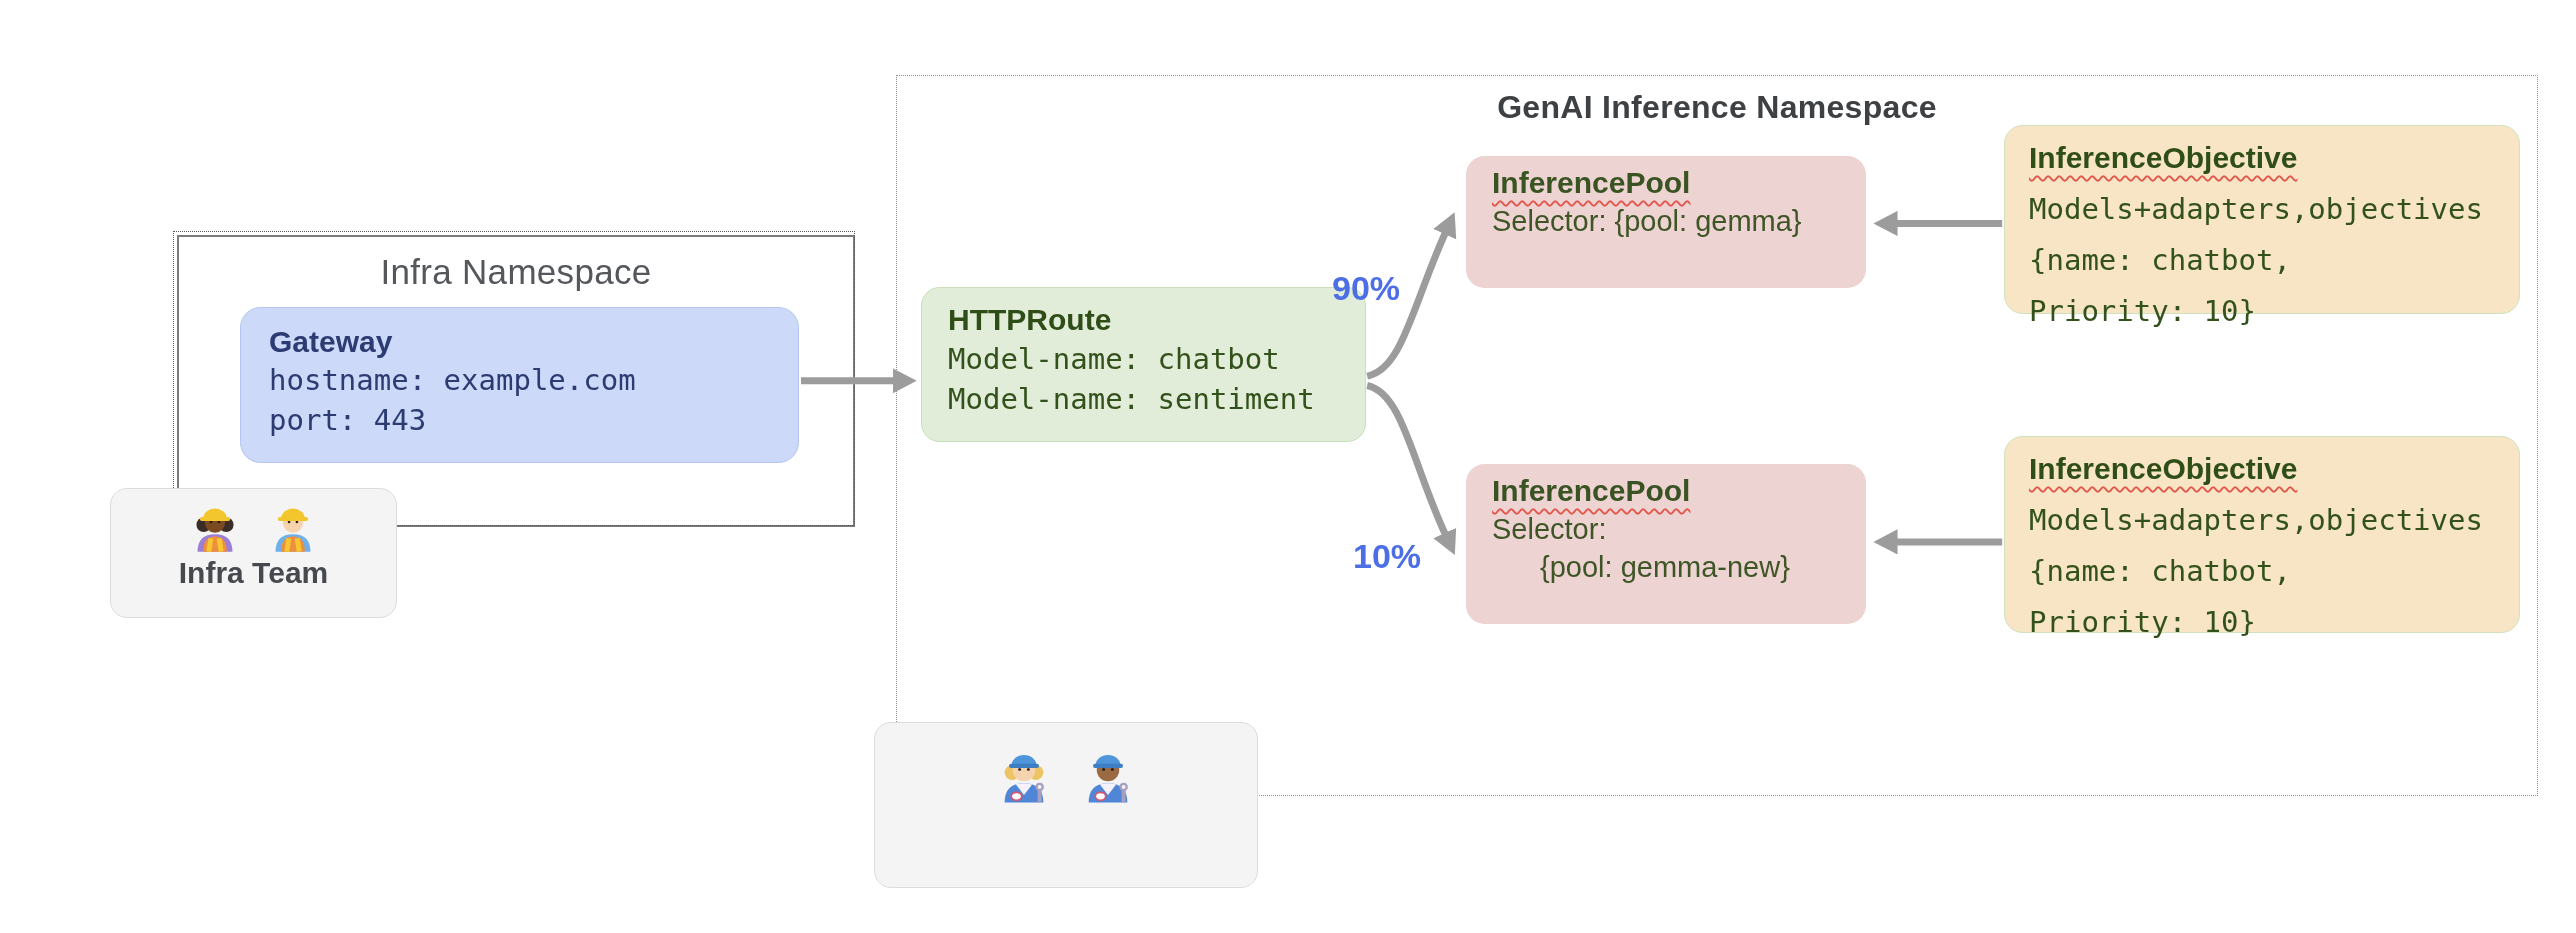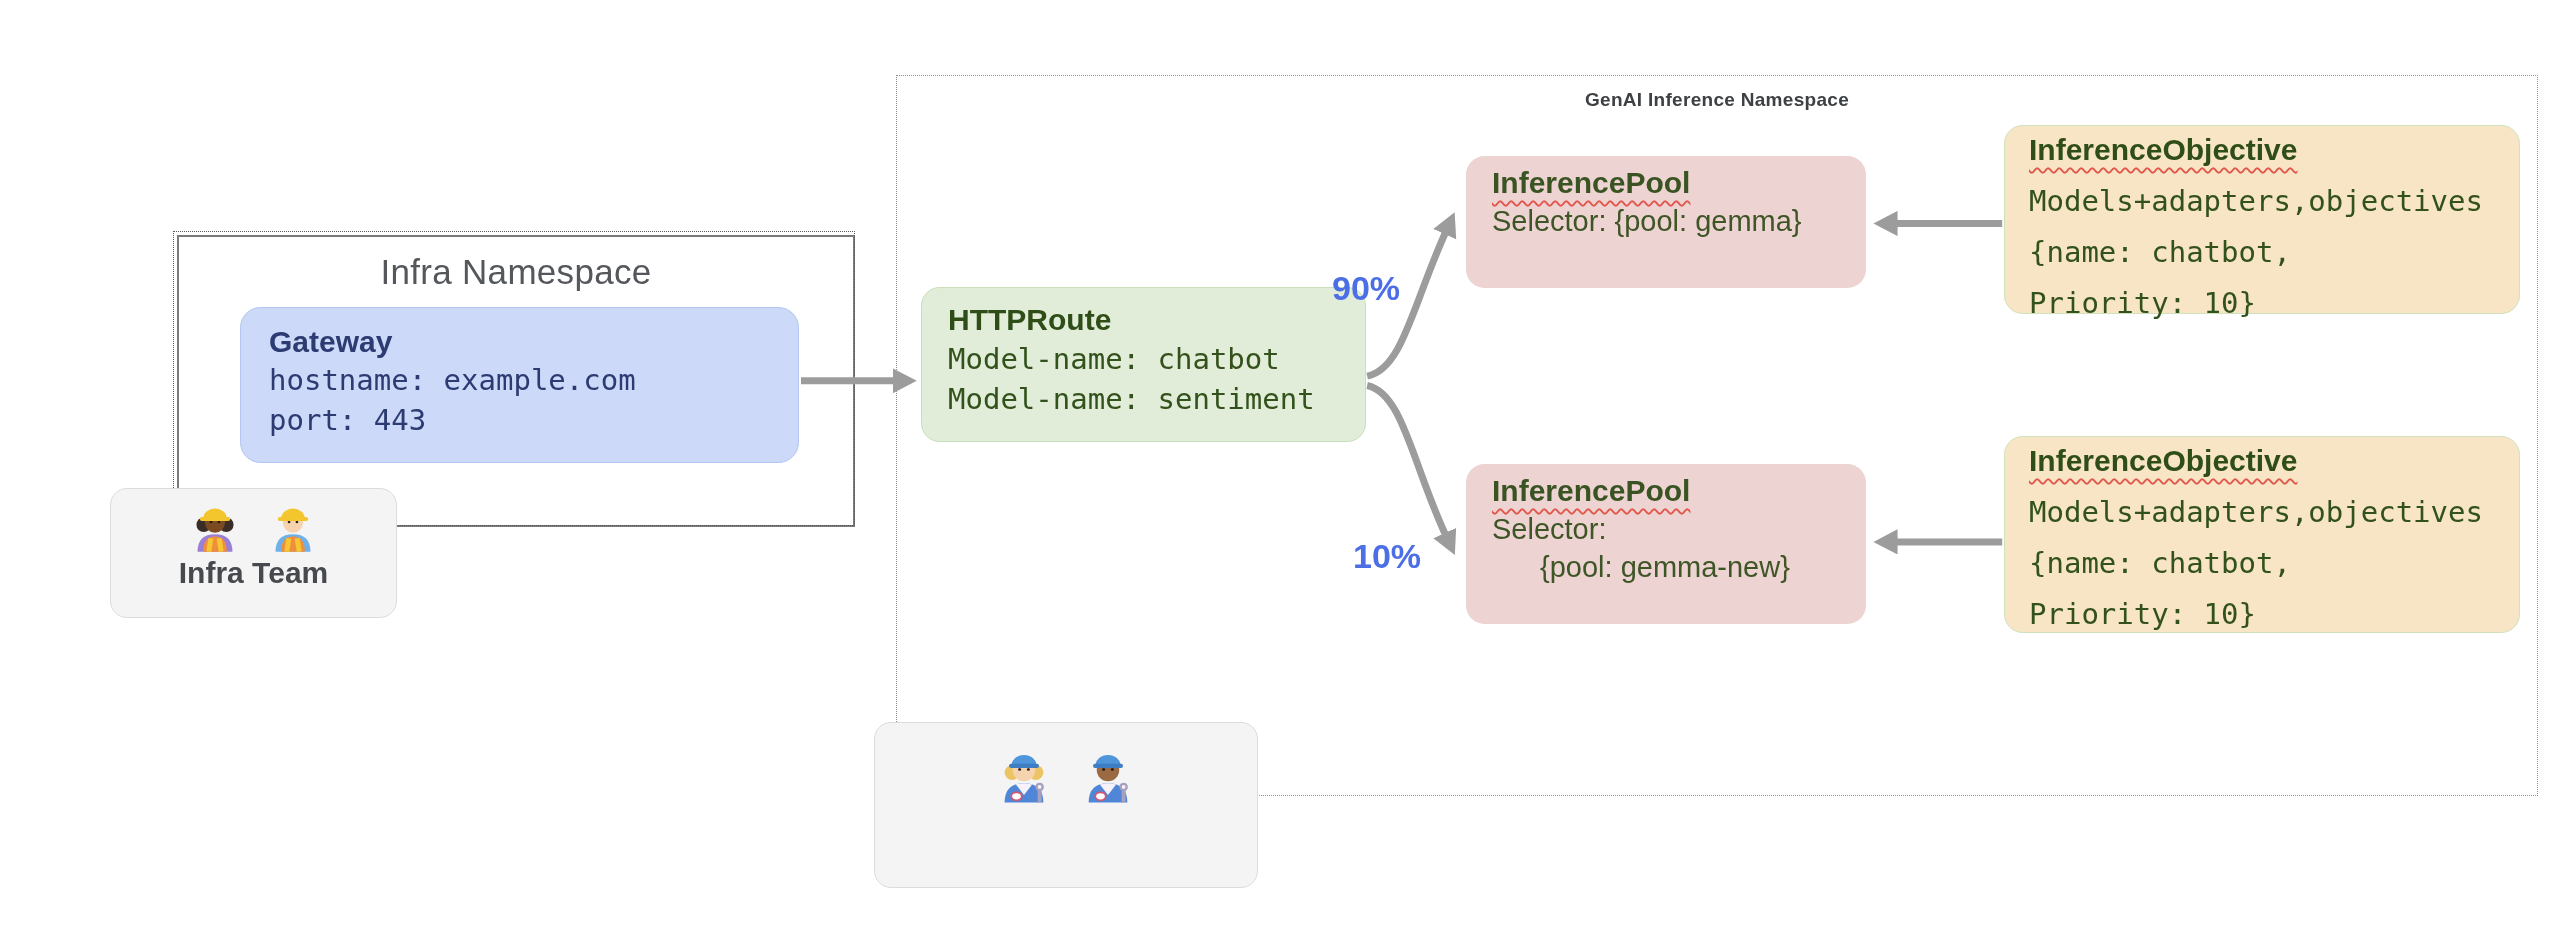--- a/index.html
+++ b/index.html
@@ -22,21 +22,21 @@
   .infra-ns-title {
     position:absolute; top:15px; left:0; width:100%; text-align:center;
     font-size:35px; font-weight:400; color:#54575b; letter-spacing:0.3px;
   }
   .genai-ns {
     left:896px; top:75px; width:1642px; height:721px;
     border:1.9px dotted #8d8d8d; z-index:1;
   }
   .genai-ns-title {
     position:absolute; top:13px; left:0; width:100%; text-align:center;
-    font-size:19px; font-weight:700; color:#3e4144; letter-spacing:0.3px;
+    font-size:32px; font-weight:700; color:#3e4144; letter-spacing:0.3px;
   }
 
   
   .mono { font-family:"DejaVu Sans Mono","Liberation Mono",monospace; }
 
   .gateway {
     left:240px; top:307px; width:559px; height:156px; z-index:3;
     background:#ccd9f8; border:1.9px solid #b4c5f2; border-radius:20.5px;
     padding:15px 0 0 28px; color:#2c3b72;
   }
@@ -56,21 +56,21 @@
     padding:7px 0 0 26px;
   }
   .pool-1 { left:1466px; top:156px; width:400px; height:132px; }
   .pool-2 { left:1466px; top:464px; width:400px; height:160px; }
   .pool .box-title { font-size:30px; font-weight:700; line-height:39px; color:#3a5323; }
   .pool .sel { font-size:29px; line-height:38px; }
   .pool .indent { padding-left:48px; }
 
   .objective {
     background:#f7e5c6; border:1.9px solid #d0e2bd; border-radius:18.6px; z-index:3;
-    color:#33511b; padding:4px 0 0 24px;
+    color:#33511b; padding:12px 0 0 24px;
   }
   .obj-1 { left:2004px; top:125px; width:516px; height:189px; }
   .obj-2 { left:2004px; top:436px; width:516px; height:197px; }
   .objective .box-title { font-size:30px; font-weight:700; line-height:40px; color:#2f4d17; }
   .objective .line { font-size:29px; line-height:40px;margin-top:11px; }
 
   .squiggle {
     text-decoration-line: underline;
     text-decoration-style: wavy;
     text-decoration-color:#e2574c;

